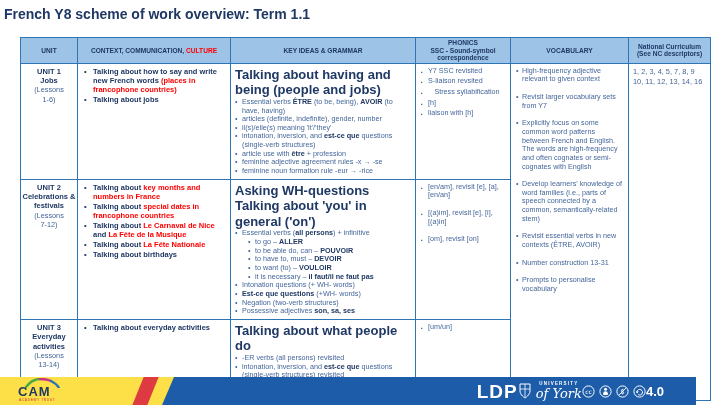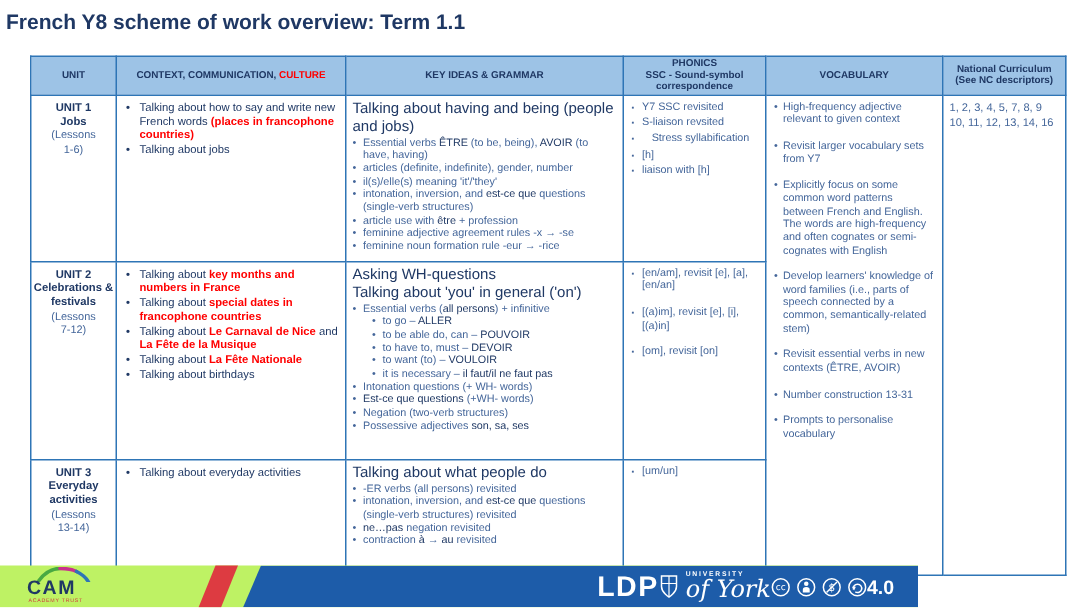--- a/index.html
+++ b/index.html
@@ -13,60 +13,60 @@
   table.sow{position:absolute;left:20px;top:37px;width:690px;border-collapse:collapse;table-layout:fixed;}
   table.sow th,table.sow td{border:1px solid var(--border);vertical-align:top;}
   table.sow th{
     background:var(--headbg);color:var(--navy);font-weight:bold;font-size:6.6px;
     text-align:center;vertical-align:middle;padding:1px 2px;line-height:1.15;height:18px;
   }
   .th-red{color:var(--red);}
   td{padding:3px 4px;font-size:7.2px;line-height:1.2;color:var(--mid);}
   
   .t-n{color:var(--mid);}
-  .t-b{color:var(--navy);font-weight:normal;}
+  .t-b{color:var(--navy);font-weight:bold;}
   .t-r{color:var(--red);font-weight:bold;}
   
   td.unit{text-align:center;padding:3px 1px;}
   .u-b{font-weight:bold;color:var(--navy);font-size:7.5px;line-height:1.25;}
   .u-n{color:var(--mid);font-size:7.3px;line-height:1.25;}
   
   ul.blist{margin:0;padding:0;list-style:none;}
   ul.blist li{position:relative;padding-left:8px;margin:0 0 1px 0;}
   ul.blist li::before{content:"•";position:absolute;left:1px;top:0;}
   ul.ctx{font-size:7.5px;}
   ul.ctx li{padding-left:11px;margin-bottom:1px;}
   ul.ctx li::before{color:var(--navy);font-weight:bold;left:2px;}
   
-  .g-h{font-weight:bold;color:var(--navy);font-size:10px;}
+  .g-h{font-weight:bold;color:var(--navy);font-size:13px;}
   .g-b{position:relative;padding-left:7px;}
   .g-b::before{content:"•";position:absolute;left:0;top:0;}
   .g-s{position:relative;padding-left:20px;}
   .g-s::before{content:"•";position:absolute;left:13px;top:0;}
   
   ul.phon li::before{content:"▪";font-size:5px;top:2px;}
   ul.voc li{margin-bottom:9px;padding-left:7px;}
   .nc-text{line-height:1.35;font-size:7.4px;}
   
-  .footer{position:absolute;left:0;bottom:0;width:612px;height:28px;background:#bef264;}
+  .footer{position:absolute;left:0;bottom:0;width:696px;height:28px;background:#fde047;text-align:center;}
   .cam{position:absolute;left:16px;top:1px;width:80px;height:26px;}
   .cam-word{position:absolute;left:2px;top:7px;font-size:13px;font-weight:bold;color:var(--navy);letter-spacing:1px;line-height:1;}
   .cam-sub{position:absolute;left:3px;top:20px;font-size:3.5px;color:#D03A3E;letter-spacing:.5px;white-space:nowrap;}
   .cam-arc{position:absolute;left:6px;top:0px;}
   .stripe{position:absolute;left:138px;top:0;width:15px;height:28px;background:var(--stripered);transform:skewX(-22deg);}
   .bluebar{
     position:absolute;left:162px;right:0;top:0;bottom:0;background:var(--footblue);
     clip-path:polygon(12px 0,100% 0,100% 100%,0 100%);
-    display:flex;align-items:center;justify-content:flex-end;gap:0;padding-right:16px;
+    display:flex;align-items:center;justify-content:flex-end;gap:0;padding-right:32px;
   }
   .ldp{color:#fff;font-weight:bold;font-size:19px;letter-spacing:1px;line-height:1;}
   .york{display:flex;align-items:center;gap:4px;color:#fff;}
   .york-text{display:flex;flex-direction:column;line-height:1;}
   .york-l1{font-size:4.5px;letter-spacing:1.2px;font-weight:bold;}
-  .york-l2{font-family:"DejaVu Serif",serif;font-style:italic;font-size:16px;}
+  .york-l2{font-family:"DejaVu Serif",serif;font-style:italic;font-size:13px;}
   .ccrow{display:flex;align-items:center;gap:4px;}
   .ver{color:#fff;font-weight:bold;font-size:13px;}
 </style>
 </head>
 <body>
 
 <div class="slide">
 
   <div class="title">French Y8 scheme of work overview: Term 1.1</div>
 

